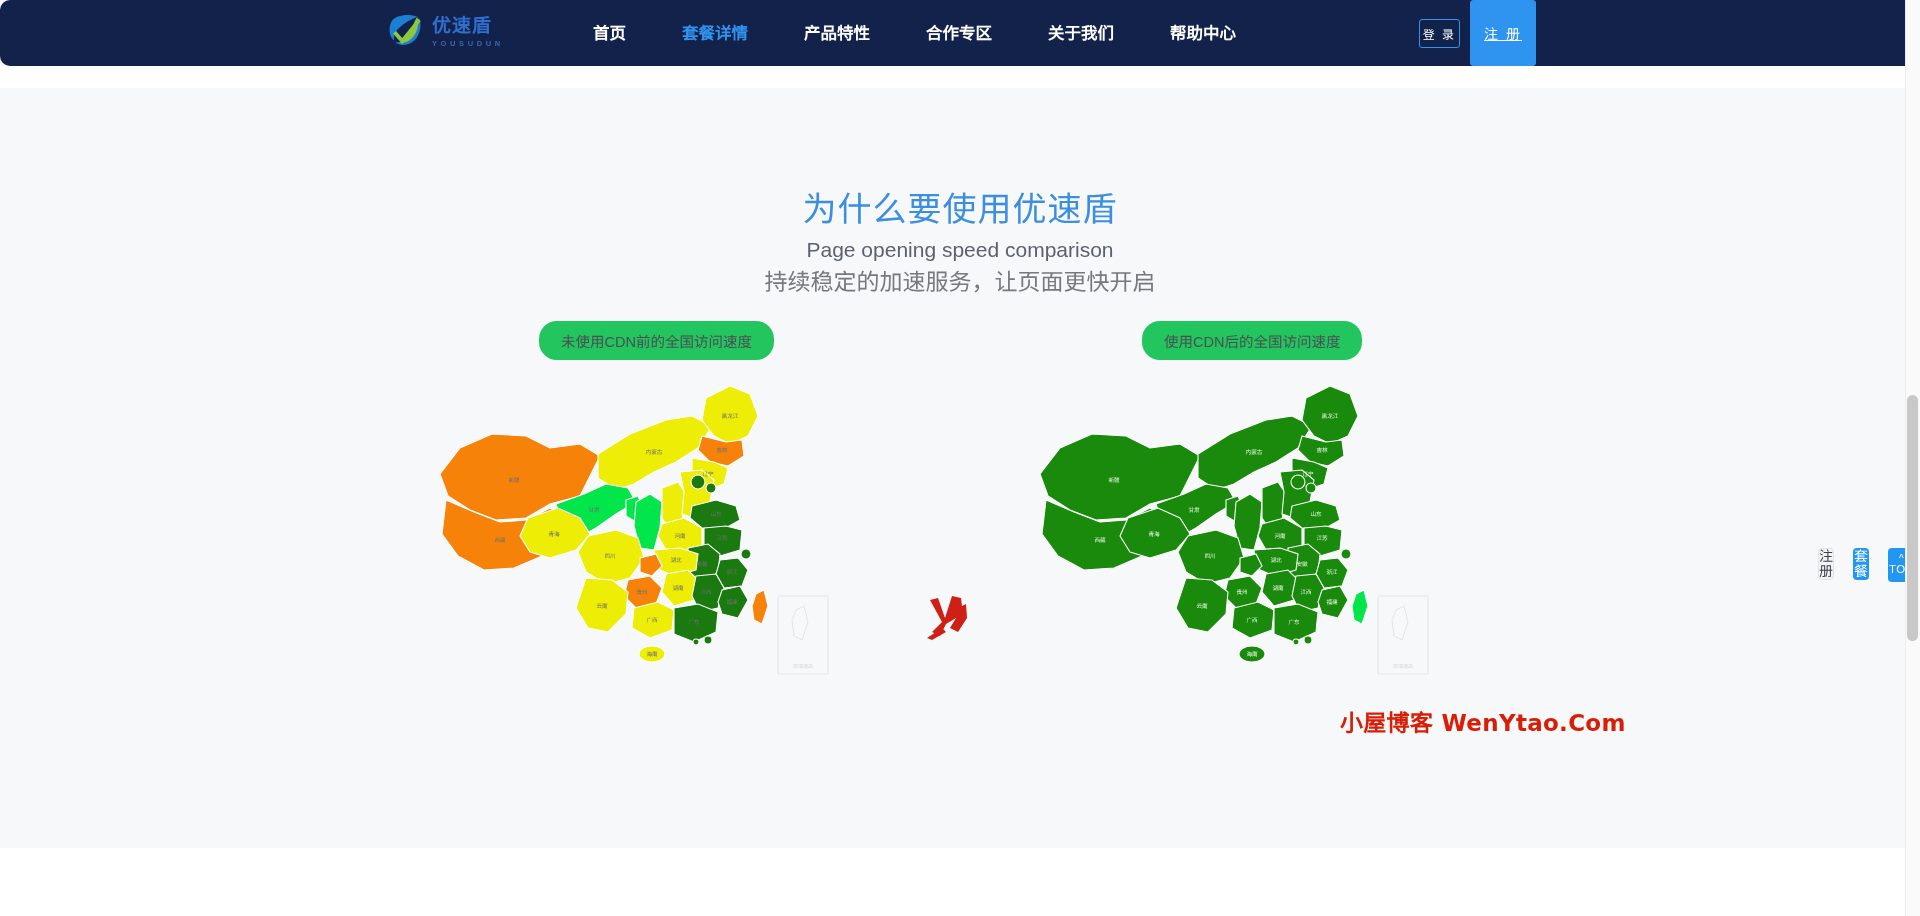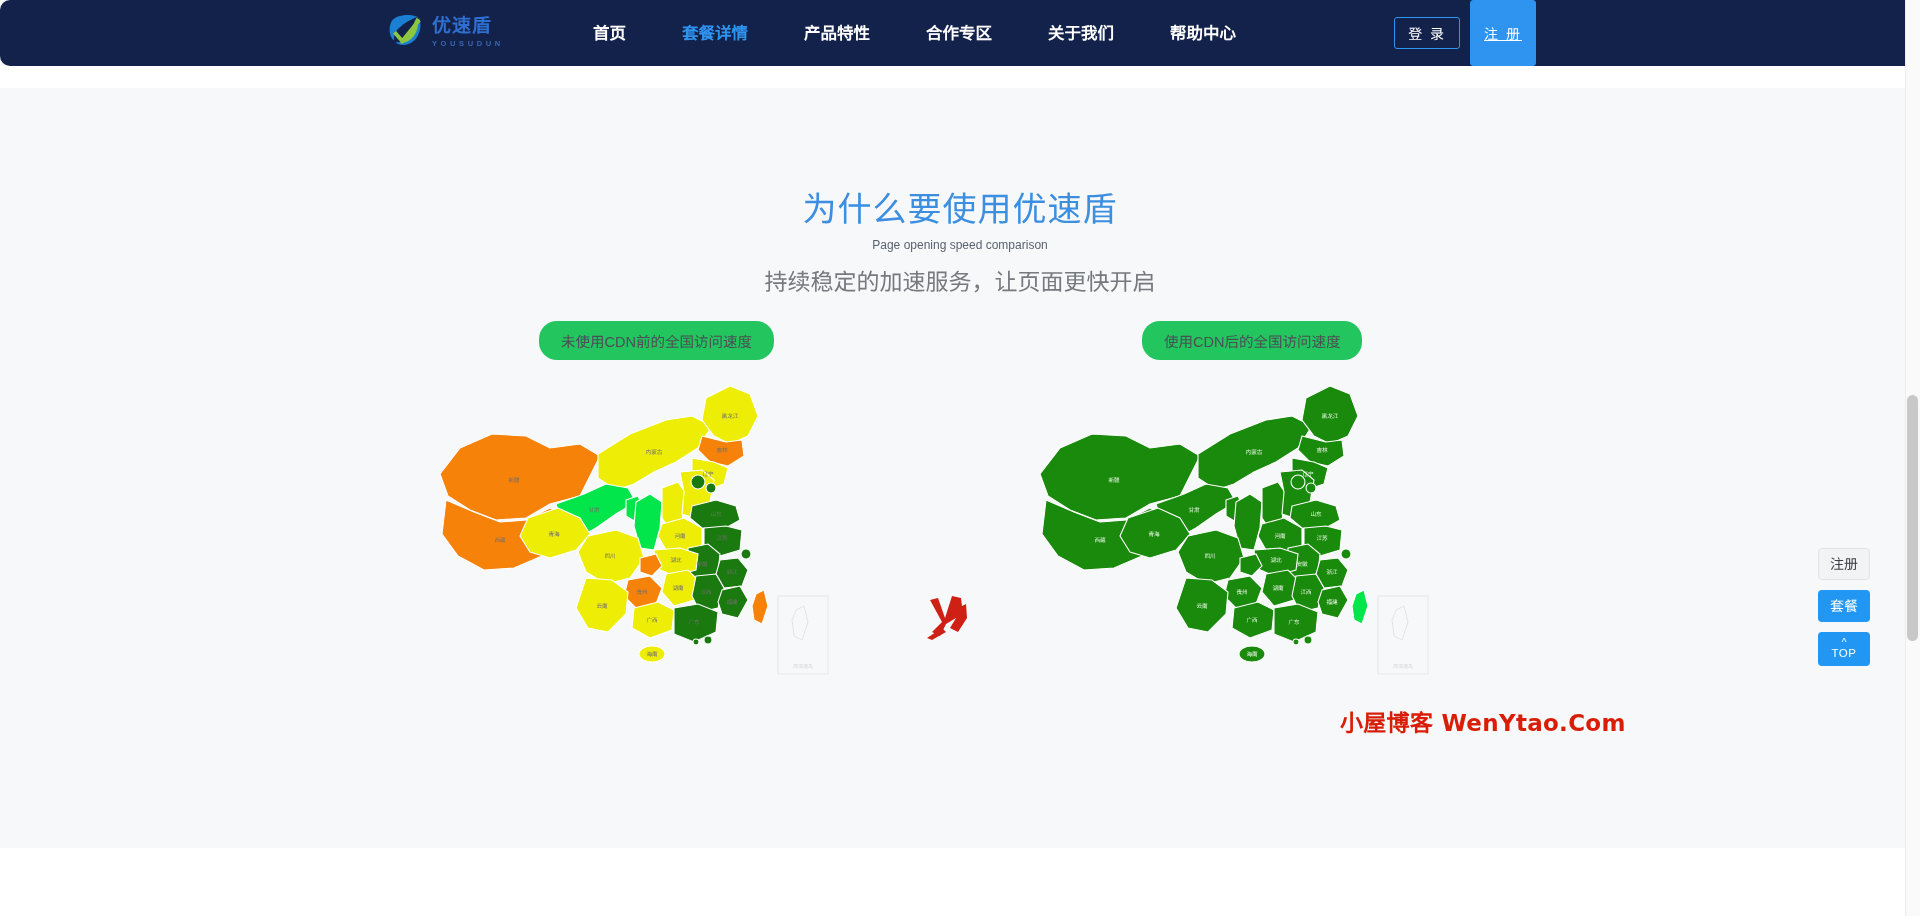--- a/index.html
+++ b/index.html
@@ -42,21 +42,21 @@
     white-space: nowrap;
   }
   .nav-item.active { color: #2f93f0; }
 
   .auth {
     position: absolute; right: 384px; top: 0; height: 66px;
     display: flex; align-items: center; gap: 10px;
   }
   .btn-login {
     border: 1px solid #2f93f0; color: #ffffff; background: transparent;
-    font-size: 14px; padding: 5px 13px; border-radius: 3px;
+    font-size: 12px; padding: 5px 3px; border-radius: 3px;
     cursor: pointer; letter-spacing: 2px;
     font-family: "Liberation Sans", sans-serif;
   }
   .btn-reg {
     border: 1px solid #2f93f0; color: #ffffff; background: #2f93f0;
     font-size: 14px; padding: 22px 13px; border-radius: 3px;
     cursor: pointer; letter-spacing: 2px;
     font-family: "Liberation Sans", sans-serif;
     text-decoration: underline;
   }
@@ -73,21 +73,21 @@
     width: 1920px; height: 760px;
     background: #f7f8f9;
   }
   .title {
     position: absolute; top: 94px; left: 0; width: 1920px;
     text-align: center; font-size: 34px; color: #3b8ee0;
     font-weight: 400; letter-spacing: 1px;
   }
   .subtitle-en {
     position: absolute; top: 150px; left: 0; width: 1920px;
-    text-align: center; font-size: 12px; color: #5a6270; font-weight: 400;
+    text-align: center; font-size: 21px; color: #5a6270; font-weight: 400;
   }
   .subtitle-cn {
     position: absolute; top: 175px; left: 0; width: 1920px;
     text-align: center; font-size: 23px; color: #76797e; font-weight: 400;
   }
 
   .pill {
     position: absolute; top: 233px;
     background: #22c55e; color: #4b4f55;
     font-size: 14.5px; border-radius: 18px;
@@ -120,21 +120,21 @@
   .legend-item {
     display: flex; align-items: center; gap: 10px;
     width: 200px; font-size: 14.5px; color: #5d6169;
     white-space: nowrap;
   }
   .dot { width: 15px; height: 15px; border-radius: 50%; flex: none; }
 
   
   .rail {
     position: absolute; right: 50px; top: 548px;
-    width: 52px; display: flex; flex-direction: column; gap: 10px;
+    width: 52px; display: flex; gap: 19px;
     z-index: 40;
   }
   .rail-btn {
     width: 52px; height: 32px; border-radius: 4px;
     display: flex; flex-direction: column;
     align-items: center; justify-content: center;
     font-size: 14px; cursor: pointer; line-height: 1.05;
     border: 1px solid transparent;
   }
   .rail-btn.ghost { background: #f2f3f4; color: #3b3f45; border-color: #e3e4e6; }

